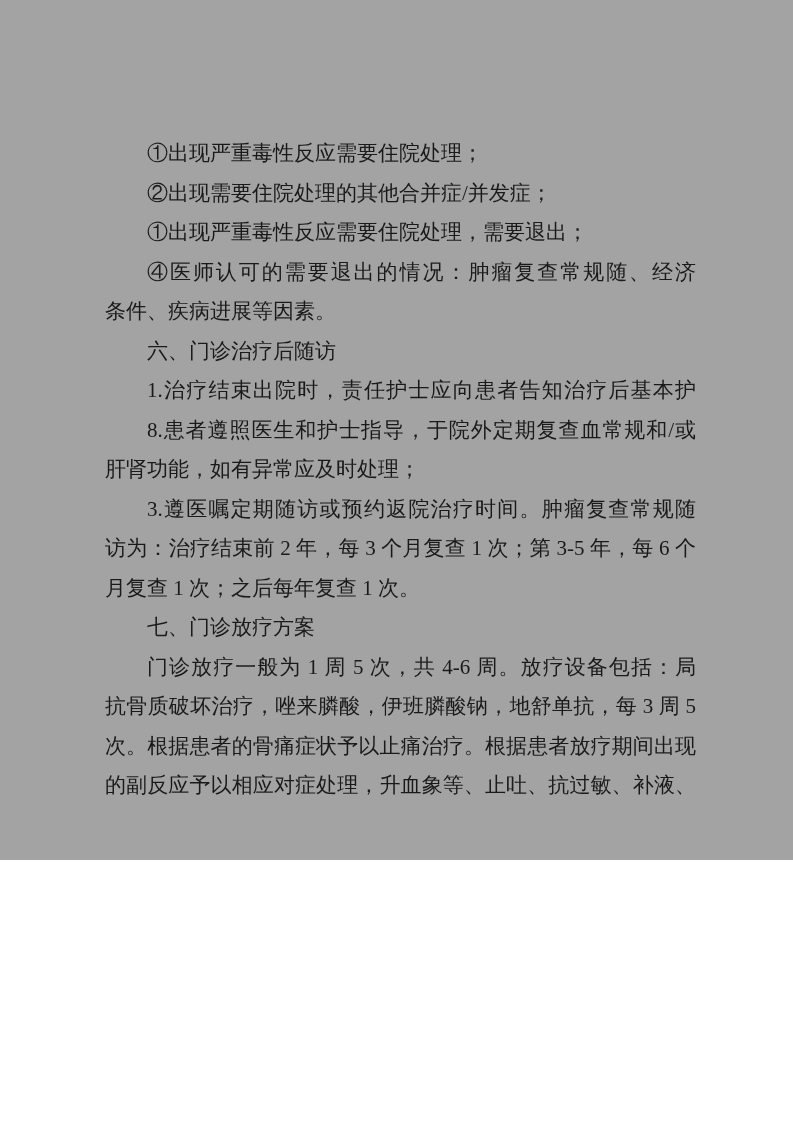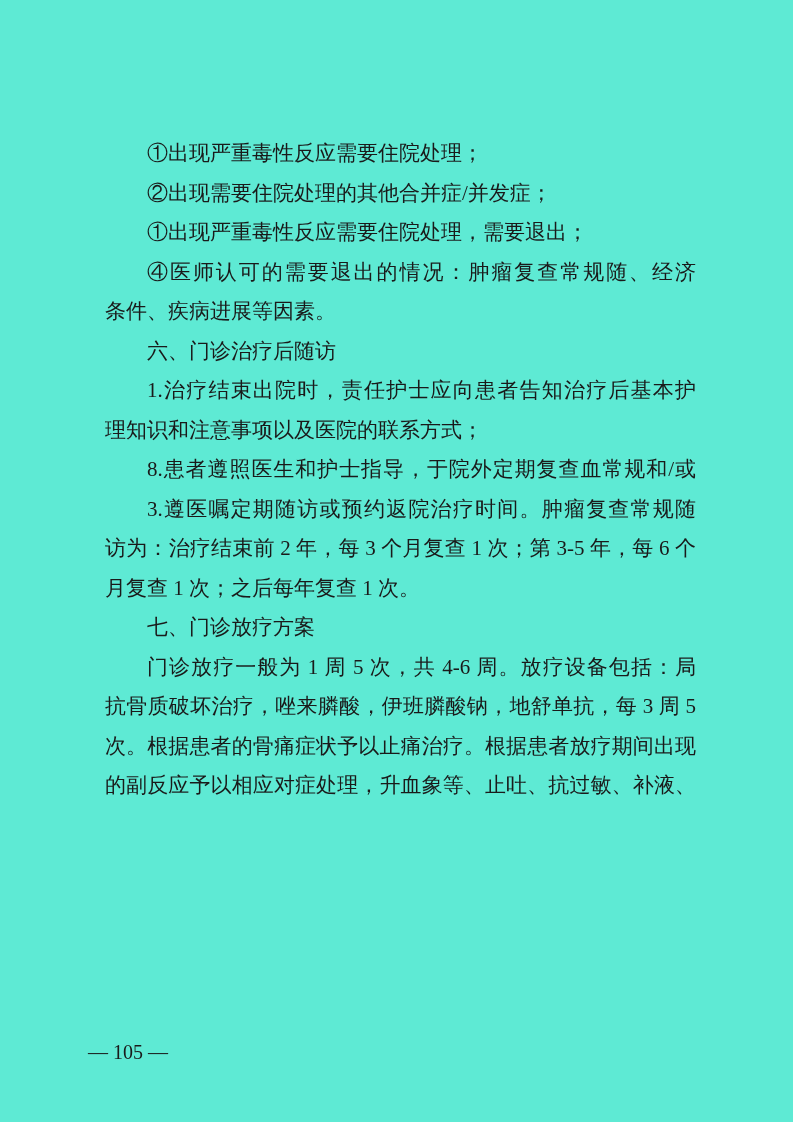--- a/index.html
+++ b/index.html
@@ -3,22 +3,22 @@
 <meta charset="utf-8">
 <style>
   html, body {
     margin: 0;
     padding: 0;
     background: #ffffff;
   }
   .page {
     position: relative;
     width: 793px;
-    height: 1122px;
-    background: #5eead4;
+    height: 860px;
+    background: #a3a3a3;
     overflow: hidden;
     color: #1a1a1a;
     font-family: "Liberation Serif", "DejaVu Serif", serif;
   }
   .content {
     position: absolute;
     left: 105px;
     top: 134px;
     width: 591px;
     font-size: 21px;
@@ -48,22 +48,22 @@
 
 <div class="page">
   <div class="content" id="doc-body">
       <div class="line first last">①出现严重毒性反应需要住院处理；</div>
       <div class="line first last">②出现需要住院处理的其他合并症/并发症；</div>
       <div class="line first last">①出现严重毒性反应需要住院处理，需要退出；</div>
       <div class="line first">④医师认可的需要退出的情况：肿瘤复查常规随、经济</div>
       <div class="line last">条件、疾病进展等因素。</div>
       <div class="line first last">六、门诊治疗后随访</div>
       <div class="line first">1.治疗结束出院时，责任护士应向患者告知治疗后基本护</div>
-      <div class="line last">理知识和注意事项以及医院的联系方式；</div>
       <div class="line first">8.患者遵照医生和护士指导，于院外定期复查血常规和/或</div>
+      <div class="line last">肝肾功能，如有异常应及时处理；</div>
       <div class="line first">3.遵医嘱定期随访或预约返院治疗时间。肿瘤复查常规随</div>
       <div class="line">访为：治疗结束前 2 年，每 3 个月复查 1 次；第 3-5 年，每 6 个</div>
       <div class="line last">月复查 1 次；之后每年复查 1 次。</div>
       <div class="line first last">七、门诊放疗方案</div>
       <div class="line first">门诊放疗一般为 1 周 5 次，共 4-6 周。放疗设备包括：局</div>
       <div class="line">抗骨质破坏治疗，唑来膦酸，伊班膦酸钠，地舒单抗，每 3 周 5</div>
       <div class="line">次。根据患者的骨痛症状予以止痛治疗。根据患者放疗期间出现</div>
       <div class="line">的副反应予以相应对症处理，升血象等、止吐、抗过敏、补液、</div>
     </div>
   <div class="page-number">— 105 —</div>

